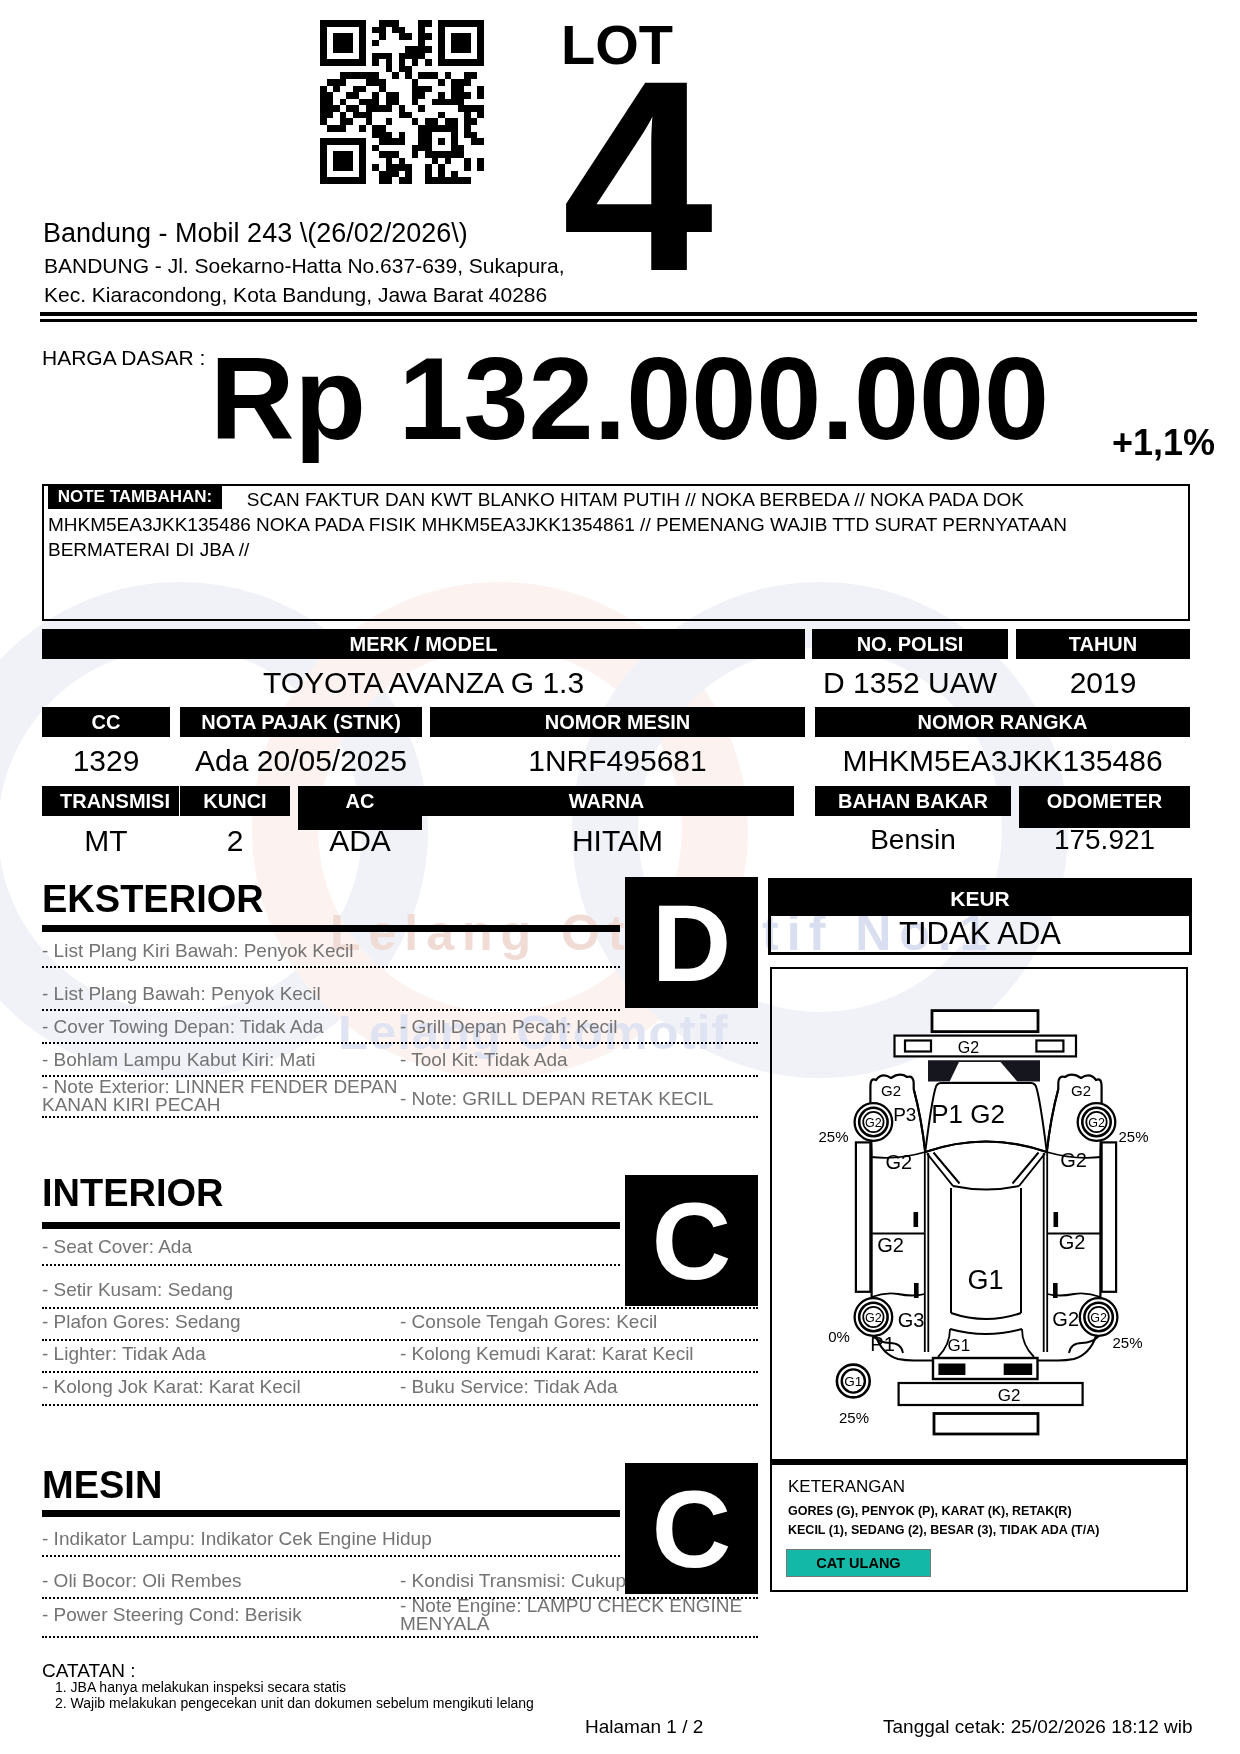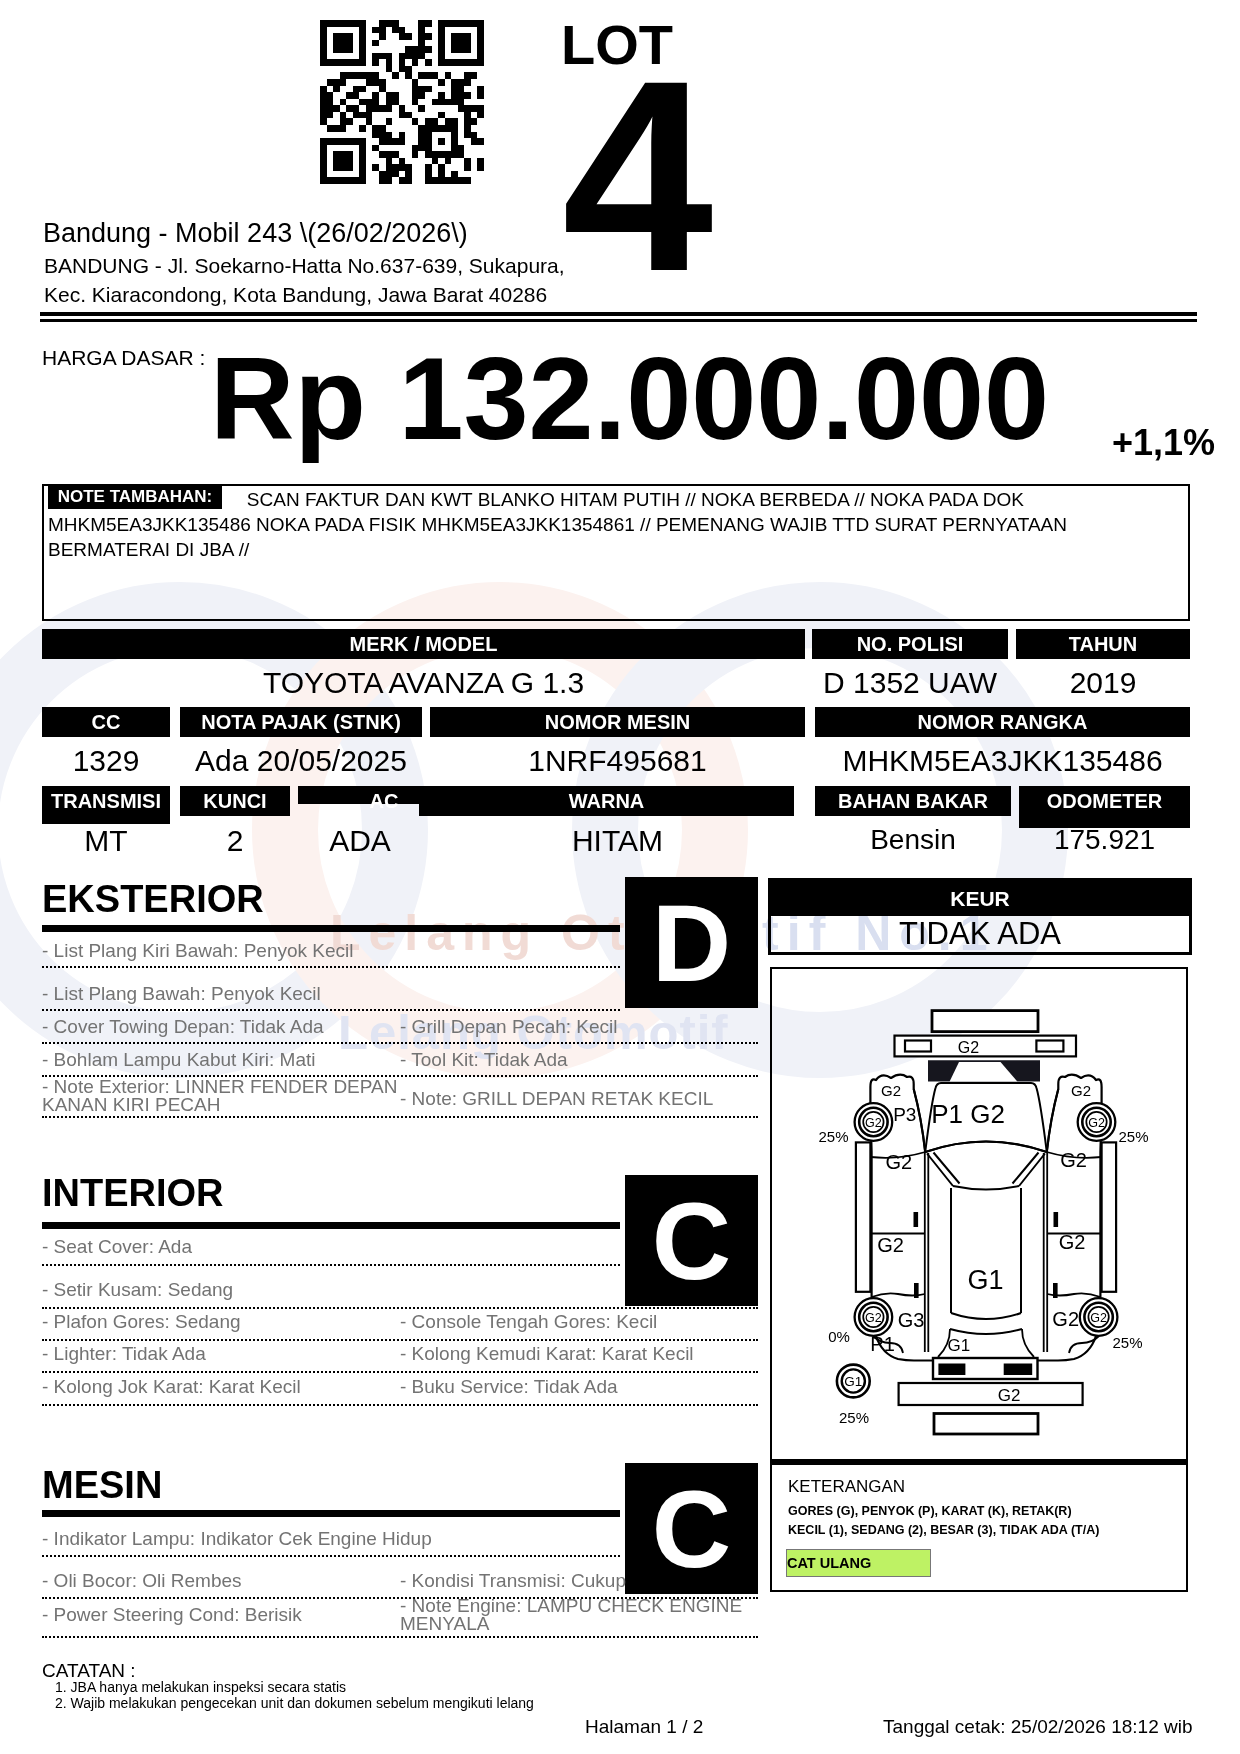--- a/index.html
+++ b/index.html
@@ -231,25 +231,25 @@
 <div class="abs hdr" style="left:815px;top:707px;width:375px;height:30px;line-height:30px;">NOMOR RANGKA</div>
 
 <div class="abs val" style="left:42px;top:744px;width:128px;">1329</div>
 
 <div class="abs val" style="left:180px;top:744px;width:242px;">Ada 20/05/2025</div>
 
 <div class="abs val" style="left:430px;top:744px;width:375px;">1NRF495681</div>
 
 <div class="abs val" style="left:815px;top:744px;width:375px;">MHKM5EA3JKK135486</div>
 
-<div class="abs hdr" style="left:42px;top:786px;width:128px;height:38px;line-height:30px;">TRANSMISI</div>
+<div class="abs hdr" style="left:42px;top:786px;width:128px;height:30px;line-height:30px;padding-left:9px;">TRANSMISI</div>
 
 <div class="abs hdr" style="left:180px;top:786px;width:110px;height:30px;line-height:30px;">KUNCI</div>
 
-<div class="abs hdr" style="left:298px;top:786px;width:124px;height:18px;line-height:30px;padding-left:24px;">AC</div>
+<div class="abs hdr" style="left:298px;top:786px;width:124px;height:44px;line-height:30px;">AC</div>
 
 <div class="abs hdr" style="left:419px;top:786px;width:375px;height:30px;line-height:30px;">WARNA</div>
 
 <div class="abs hdr" style="left:815px;top:786px;width:196px;height:30px;line-height:30px;">BAHAN BAKAR</div>
 
 <div class="abs hdr" style="left:1019px;top:786px;width:171px;height:42px;line-height:30px;">ODOMETER</div>
 
 <div class="abs val" style="left:42px;top:824px;width:128px;">MT</div>
 
 <div class="abs val" style="left:180px;top:824px;width:110px;">2</div>
@@ -425,20 +425,20 @@
 </svg>
 
 <div class="abs" style="left:770px;top:1461px;width:418px;height:131px;border:2px solid #000;border-top:4px solid #000;box-sizing:border-box;"></div>
 
 <div class="abs" style="left:788px;top:1477px;font-size:17px;">KETERANGAN</div>
 
 <div class="abs" style="left:788px;top:1504px;font-size:12.5px;font-weight:bold;">GORES (G), PENYOK (P), KARAT (K), RETAK(R)</div>
 
 <div class="abs" style="left:788px;top:1523px;font-size:12.5px;font-weight:bold;">KECIL (1), SEDANG (2), BESAR (3), TIDAK ADA (T/A)</div>
 
-<div class="abs" style="left:786px;top:1549px;width:143px;height:26px;background:#bef264;border:1px solid #777;font-size:14.5px;font-weight:bold;text-align:left;line-height:26px;">CAT ULANG</div>
+<div class="abs" style="left:786px;top:1549px;width:143px;height:26px;background:#14b8a6;border:1px solid #777;font-size:14.5px;font-weight:bold;text-align:center;line-height:26px;">CAT ULANG</div>
 
 <div class="abs" style="left:42px;top:1660px;font-size:19px;">CATATAN :</div>
 <div class="abs" style="left:55px;top:1679px;font-size:14px;line-height:16px;">1. JBA hanya melakukan inspeksi secara statis<br>2. Wajib melakukan pengecekan unit dan dokumen sebelum mengikuti lelang</div>
 
 <div class="abs" style="left:585px;top:1716px;font-size:19px;">Halaman 1 / 2</div>
 
 <div class="abs" style="left:883px;top:1716px;font-size:19px;">Tanggal cetak: 25/02/2026 18:12 wib</div>
 
 </body></html>

